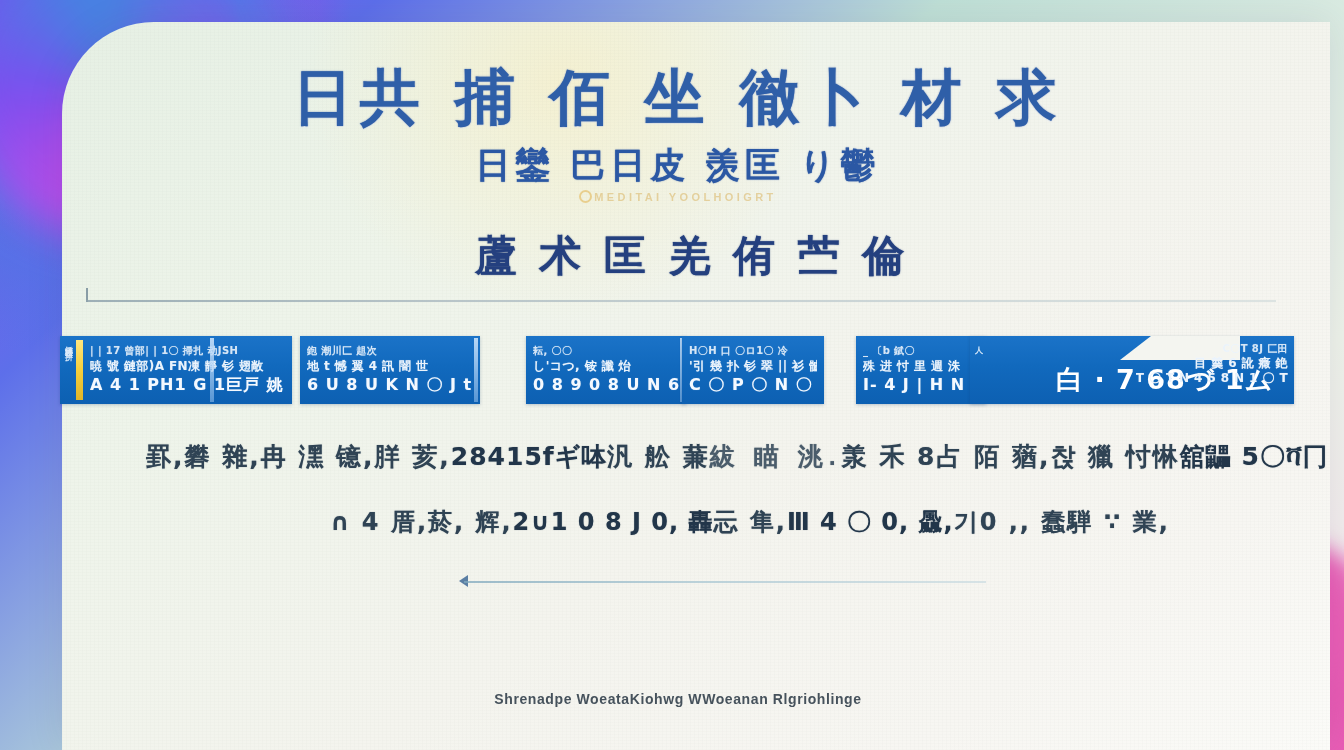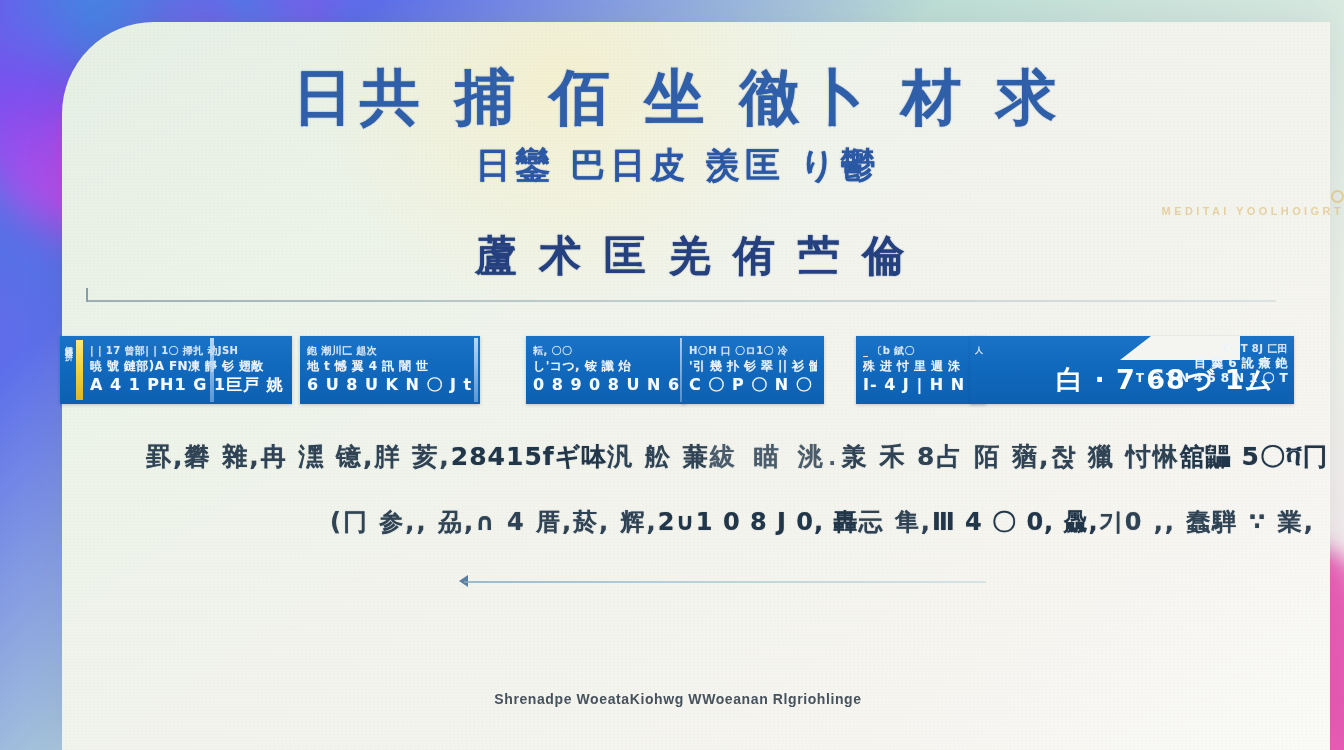--- a/index.html
+++ b/index.html
@@ -111,23 +111,22 @@
     text-shadow:0 0 1.2px rgba(30,70,150,.8);
     filter:blur(.5px);
     white-space:nowrap;
   }
 
   .badge-row{
     position:absolute;
     left:0; right:0; top:190px;
     display:flex;
     justify-content:center;
-    align-items:flex-end;
+    align-items:center;
     gap:2px;
-    flex-direction:column;
   }
   .badge-ring{
     width:13px; height:13px;
     border-radius:50%;
     border:2.5px solid #e3b44f;
     opacity:.55;
     filter:blur(.5px);
   }
   .badge-text{
     font-size:11px;
@@ -436,21 +435,20 @@
       <span class="cell">羘 荄,</span>
       <span class="cell num">28415fギ呠</span>
       <span class="cell">汎 舩 蒹</span>
       <span class="cell dim">紱 瞄 洮.</span>
       <span class="cell">羕 禾 8占 陌 蕕,</span>
       <span class="cell">찭 獵 忖惏</span>
       <span class="cell num">舘鼺 5〇ቫ冂</span>
     </div>
 
     <div class="label-row r2">
-      <span class="cell">(冂 参,, 刕,</span>
       <span class="cell">∩ 4 厝,</span>
       <span class="cell">菸, 辉,</span>
       <span class="cell num">2∪1 0 8 J 0, 轟</span>
       <span class="cell">忈 隼,</span>
       <span class="cell num">Ⅲ 4 〇 0, 飍,</span>
       <span class="cell">기0 ,, 蠢</span>
       <span class="cell">騨 ∵ 業,</span>
     </div>
 
     <div class="footer">Shrenadpe WoeataKiohwg WWoeanan Rlgriohlinge</div>

